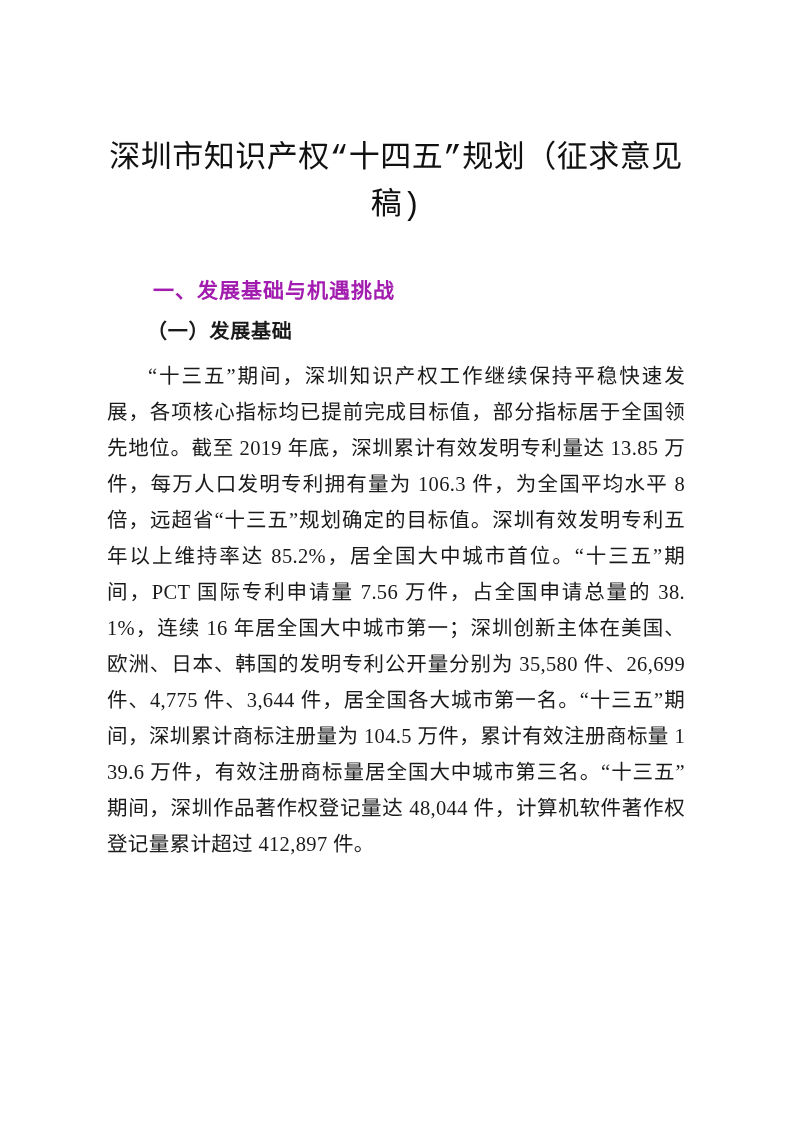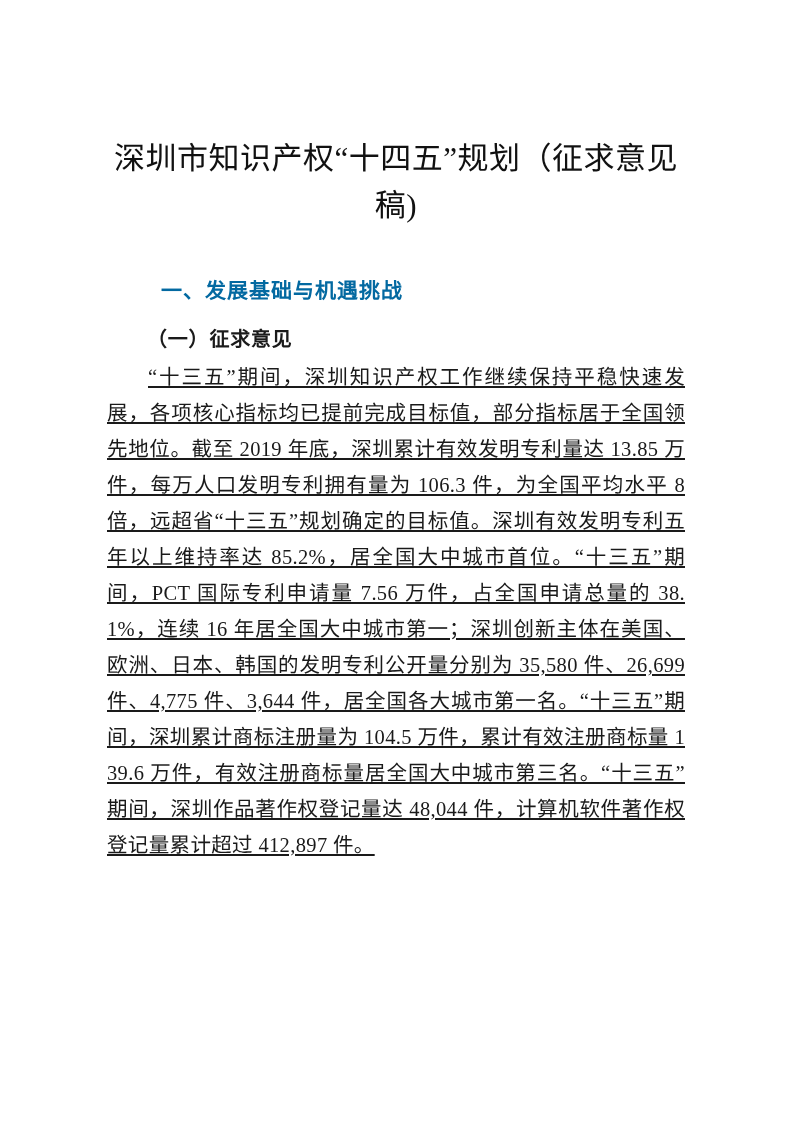--- a/index.html
+++ b/index.html
@@ -24,39 +24,39 @@
   }
   .content {
     position: absolute;
     left: 107px;
     top: 0;
     width: 578px;
   }
   .doc-title {
     margin: 0;
     padding: 0;
-    font-family: Liberation Serif, serif;
+    font-family: Liberation Mono, monospace;
     font-weight: normal;
     font-size: 31px;
     line-height: 47px;
     text-align: center;
     letter-spacing: 0.5px;
     color: #111111;
     padding-top: 135px;
   }
   .section-heading {
-    margin: 12px;
+    margin: 4px;
     padding: 0;
     font-family: "Liberation Sans", "DejaVu Sans", sans-serif;
     font-weight: bold;
     font-size: 21px;
     line-height: 36px;
     letter-spacing: 1px;
     text-indent: 42px;
-    color: #0369a1;
+    color: #a21caf;
     margin-top: 44px;
   }
   .sub-heading {
     margin: 0;
     padding: 0;
     font-family: "Liberation Serif", "DejaVu Serif", serif;
     font-size: 20px;
     line-height: 36px;
     letter-spacing: 0.8px;
     text-indent: 40px;
@@ -73,33 +73,32 @@
     text-justify: inter-ideograph;
     text-indent: 41px;
     letter-spacing: 0.35px;
     color: #1a1a1a;
     word-break: break-all;
   }
   .body-para + .body-para {
     margin-top: 0;
   }
   .body-para.first-body {
-    margin-top: 2px;
-    text-decoration: underline;
+    margin-top: 9px;
   }
 </style>
 </head>
 <body>
 
 <div class="page">
   <div class="content">
 
     <h1 class="doc-title"><span>深圳市知识产权“十四五”规划（征求意见</span><br><span>稿)</span></h1>
 
     <h2 class="section-heading">一、发展基础与机遇挑战</h2>
 
-    <h3 class="sub-heading">（一）征求意见</h3>
+    <h3 class="sub-heading">（一）发展基础</h3>
 
     <p class="body-para first-body">“十三五”期间，深圳知识产权工作继续保持平稳快速发展，各项核心指标均已提前完成目标值，部分指标居于全国领先地位。截至 2019 年底，深圳累计有效发明专利量达 13.85 万件，每万人口发明专利拥有量为 106.3 件，为全国平均水平 8 倍，远超省“十三五”规划确定的目标值。深圳有效发明专利五年以上维持率达 85.2%，居全国大中城市首位。“十三五”期间，PCT 国际专利申请量 7.56 万件，占全国申请总量的 38.1%，连续 16 年居全国大中城市第一；深圳创新主体在美国、欧洲、日本、韩国的发明专利公开量分别为 35,580 件、26,699 件、4,775 件、3,644 件，居全国各大城市第一名。“十三五”期间，深圳累计商标注册量为 104.5 万件，累计有效注册商标量 139.6 万件，有效注册商标量居全国大中城市第三名。“十三五”期间，深圳作品著作权登记量达 48,044 件，计算机软件著作权登记量累计超过 412,897 件。</p>
 
 
   </div>
 </div>
 
 </body></html>

